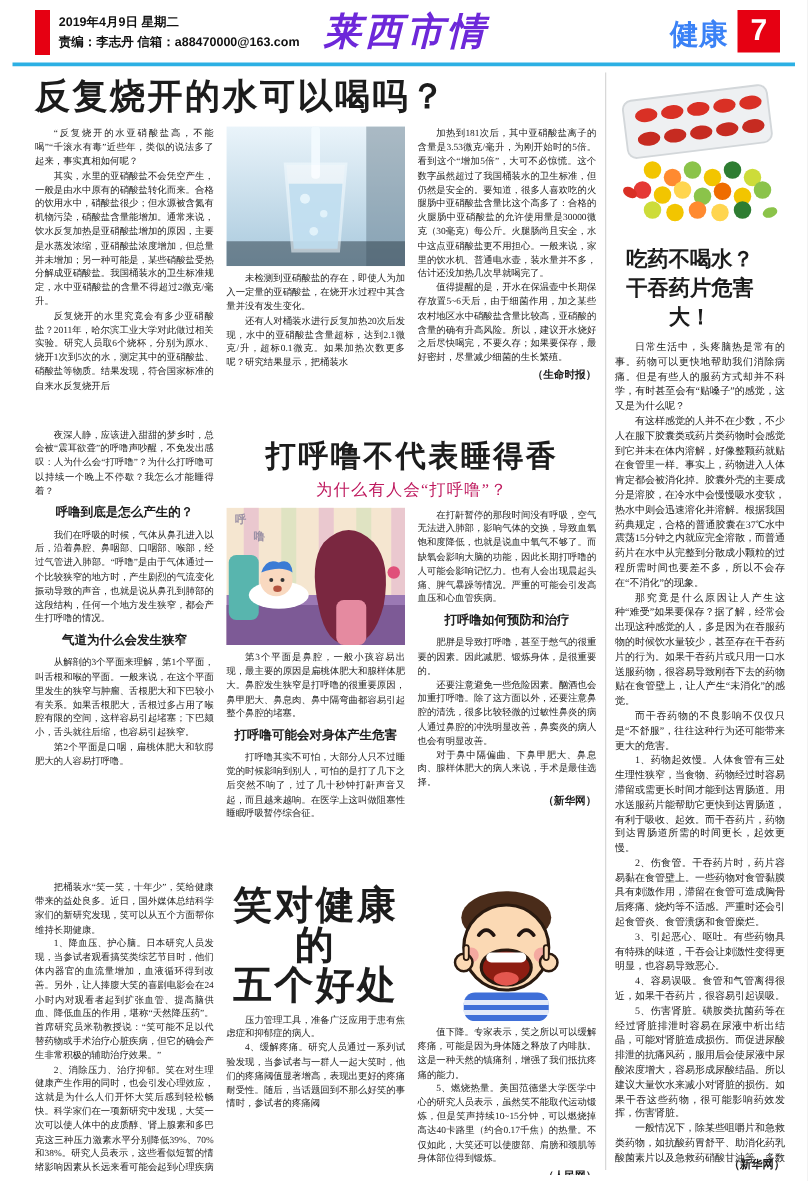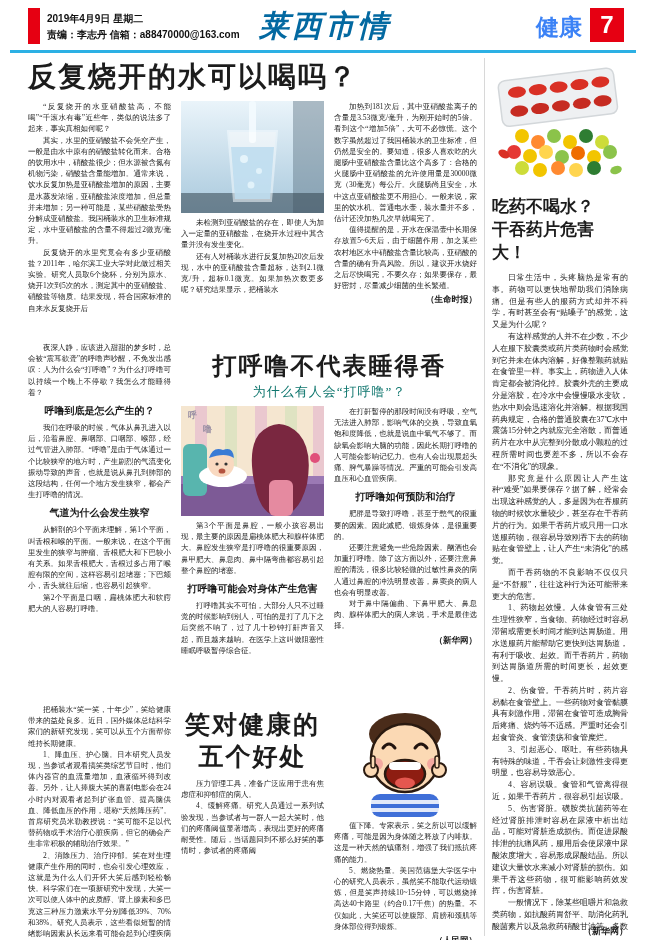--- a/index.html
+++ b/index.html
@@ -3,21 +3,21 @@
 <meta charset="utf-8">
 <style>
   * { margin:0; padding:0; box-sizing:border-box; }
   html,body { background:#e9e9e9; }
   body { font-family:"Liberation Serif", serif; }
   .page { position:relative; width:646px; height:945px; margin:0 auto; background:#ffffff; overflow:hidden; color:#1c1c1c; }
 
   
   .red-tab { position:absolute; left:28px; top:8px; width:12px; height:36px; background:#e60012; }
   .date-block { position:absolute; left:47px; top:11px; font-family:"Liberation Sans",sans-serif; font-size:10px; font-weight:bold; line-height:16px; color:#111; }
-  .masthead { position:absolute; left:230px; top:8px; width:190px; text-align:center; font-size:30px; line-height:36px; color:#0369a1; font-weight:bold; font-style:italic; letter-spacing:3px; font-family:"Liberation Serif",serif; }
+  .masthead { position:absolute; left:230px; top:8px; width:190px; text-align:center; font-size:30px; line-height:36px; color:#6d28d9; font-weight:bold; font-style:italic; letter-spacing:3px; font-family:"Liberation Serif",serif; }
   .section-label { position:absolute; right:64px; top:12px; font-size:23px; font-weight:bold; font-family:"Liberation Sans",sans-serif; color:#3b82f6; }
   .page-num { position:absolute; right:22px; top:8px; width:34px; height:34px; background:#e60012; color:#fff; font-size:24px; font-weight:bold; text-align:center; line-height:34px; font-family:"Liberation Sans",sans-serif; }
   .header-rule { position:absolute; left:10px; right:10px; top:50px; height:3px; background:#2cb0e4; }
 
   
   .main-zone { position:absolute; left:28px; top:58px; width:450px; height:882px; }
   .v-divider { position:absolute; left:484px; top:58px; width:1px; height:878px; background:#d8d8d8; }
 
   .col { width:143px; font-size:7.5px; line-height:11.2px; text-align:justify; overflow:hidden; }
   .itm-p { text-indent:2em; }
@@ -29,38 +29,38 @@
   .water-title { text-align:left; font-size:28px; font-weight:bold; font-family:"Liberation Sans",sans-serif; letter-spacing:2px; line-height:38px; }
   .water-cols { display:flex; gap:10px; margin-top:5px; }
   .water-cols .col { height:236px; }
   .photo-frame { width:143px; height:112px; margin-bottom:4px; overflow:hidden; }
 
   
   .art-snore { position:absolute; left:0; top:284px; width:450px; height:362px; display:flex; gap:10px; }
   .snore-left { height:358px; }
   .snore-right-wrap { width:297px; }
   .snore-title { text-align:center; font-size:24px; font-weight:bold; font-family:"Liberation Sans",sans-serif; letter-spacing:2px; line-height:32px; margin-top:8px; }
-  .snore-subtitle { text-align:center; font-size:13px; letter-spacing:1px; color:#0f766e; line-height:20px; margin-bottom:4px; }
+  .snore-subtitle { text-align:center; font-size:13px; letter-spacing:1px; color:#be185d; line-height:20px; margin-bottom:4px; }
   .snore-cols { display:flex; gap:10px; }
   .snore-cols .col { height:296px; }
   .cartoon-frame { position:relative; width:143px; height:110px; margin-bottom:4px; overflow:hidden; }
   .snore-word { position:absolute; font-size:9px; color:#9a8fa4; font-weight:bold; font-family:"Liberation Sans",sans-serif; }
   .snore-word.w1 { left:7px; top:4px; }
   .snore-word.w2 { left:22px; top:18px; }
 
   
   .art-laugh { position:absolute; left:0; top:646px; width:450px; height:236px; display:flex; gap:10px; }
   .art-laugh .col { height:236px; }
-  .laugh-title { text-align:center; font-size:25px; font-weight:bold; font-family:"Liberation Sans",sans-serif; letter-spacing:2px; line-height:32px; margin:4px 0 6px 0; }
+  .laugh-title { text-align:center; font-size:31px; font-weight:bold; font-family:"Liberation Sans",sans-serif; letter-spacing:2px; line-height:32px; margin:4px 0 6px 0; }
   .laugh-img-frame { width:125px; height:113px; margin:0 auto 3px auto; overflow:hidden; }
 
   
   .sidebar { position:absolute; left:492px; top:58px; width:136px; height:882px; }
   .pills-frame { width:136px; height:132px; overflow:hidden; }
-  .sb-title { text-align:left; font-size:17px; font-weight:bold; font-family:Liberation Mono, monospace; line-height:23px; margin:6px 16px 7px 0; }
+  .sb-title { text-align:center; font-size:17px; font-weight:bold; font-family:Liberation Sans, sans-serif; line-height:23px; margin:6px 16px 7px 0; }
   .sb-body { font-size:8px; line-height:11.8px; text-align:justify; height:660px; overflow:hidden; }
   .sb-credit { position:absolute; right:0; bottom:2px; font-weight:bold; font-size:9px; }
 </style>
 </head>
 <body>
 
 <div class="page">
 
   <div class="red-tab"></div>
   <div class="date-block">

